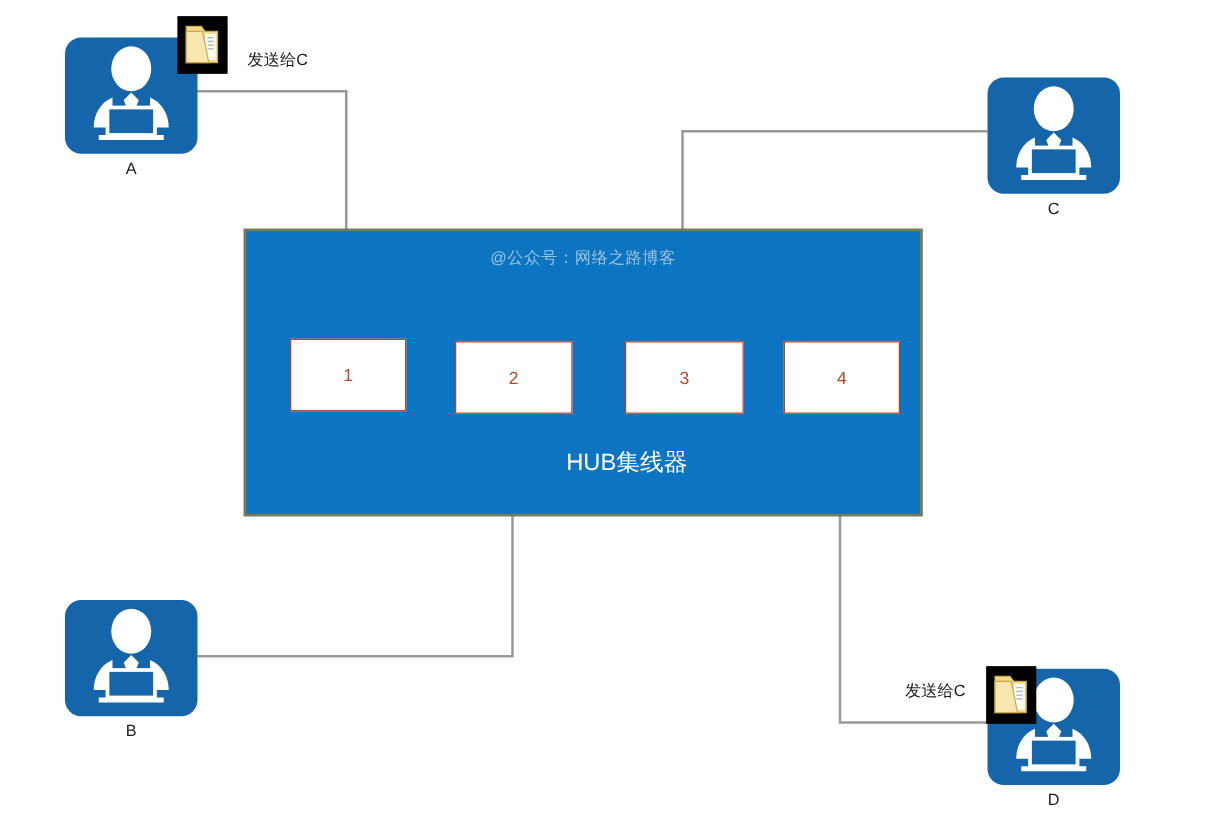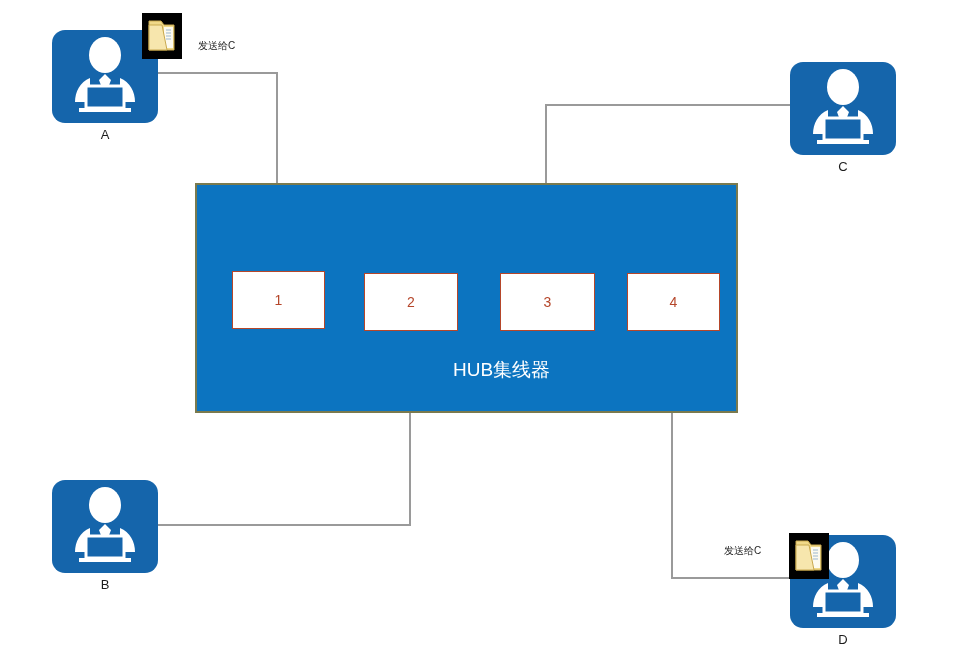--- a/index.html
+++ b/index.html
@@ -108,21 +108,21 @@
   }
   .folder-badge svg {
     display: block;
     width: 40px;
     height: 46px;
   }
 
   
   .send-label {
     position: absolute;
-    font-size: 10px;
+    font-size: 13px;
     color: #1c1c1c;
     white-space: nowrap;
   }
 
   
   .links {
     position: absolute;
     left: 0;
     top: 0;
     width: 965px;
@@ -136,20 +136,21 @@
 <div id="canvas">
 
   <svg class="links" viewBox="0 0 965 651" xmlns="http://www.w3.org/2000/svg">
     <polyline points="157,73 277,73 277,327" fill="none" stroke="#9a9a9a" stroke-width="2"></polyline>
     <polyline points="790,105 546,105 546,329" fill="none" stroke="#9a9a9a" stroke-width="2"></polyline>
     <polyline points="158,525 410,525 410,271" fill="none" stroke="#9a9a9a" stroke-width="2"></polyline>
     <polyline points="790,578 672,578 672,271" fill="none" stroke="#9a9a9a" stroke-width="2"></polyline>
   </svg>
 
   <div class="hub-box">
+    <div class="hub-watermark">@公众号：网络之路博客</div>
 
     <div class="port" style="left:35px; top:86px; width:93px; height:58px;">
       <span class="port-num">1</span>
     </div>
     <div class="port" style="left:167px; top:88px; width:94px; height:58px;">
       <span class="port-num">2</span>
     </div>
     <div class="port" style="left:303px; top:88px; width:95px; height:58px;">
       <span class="port-num">3</span>
     </div>

